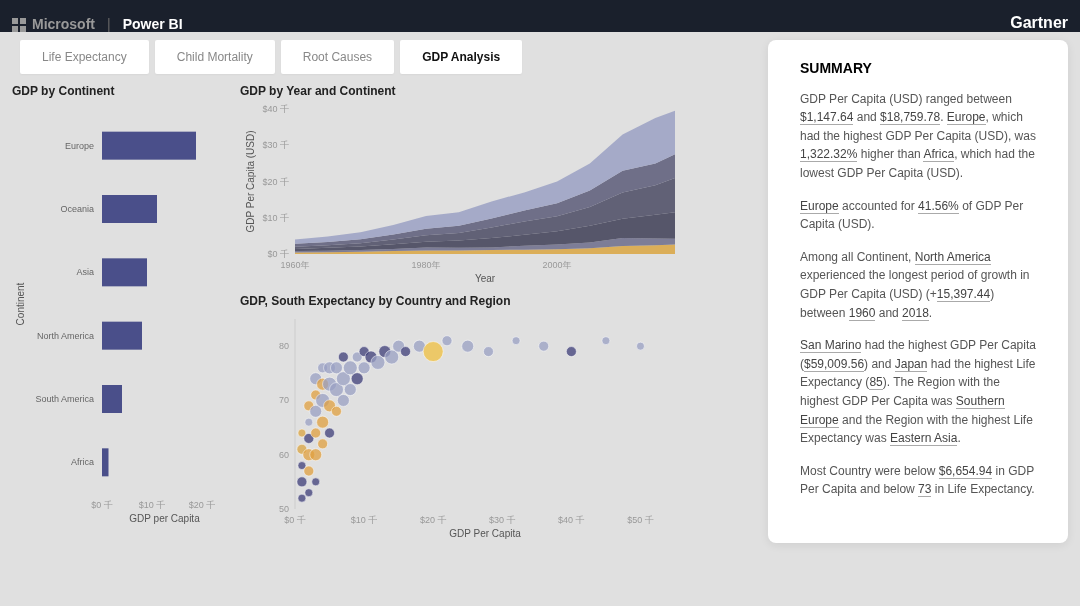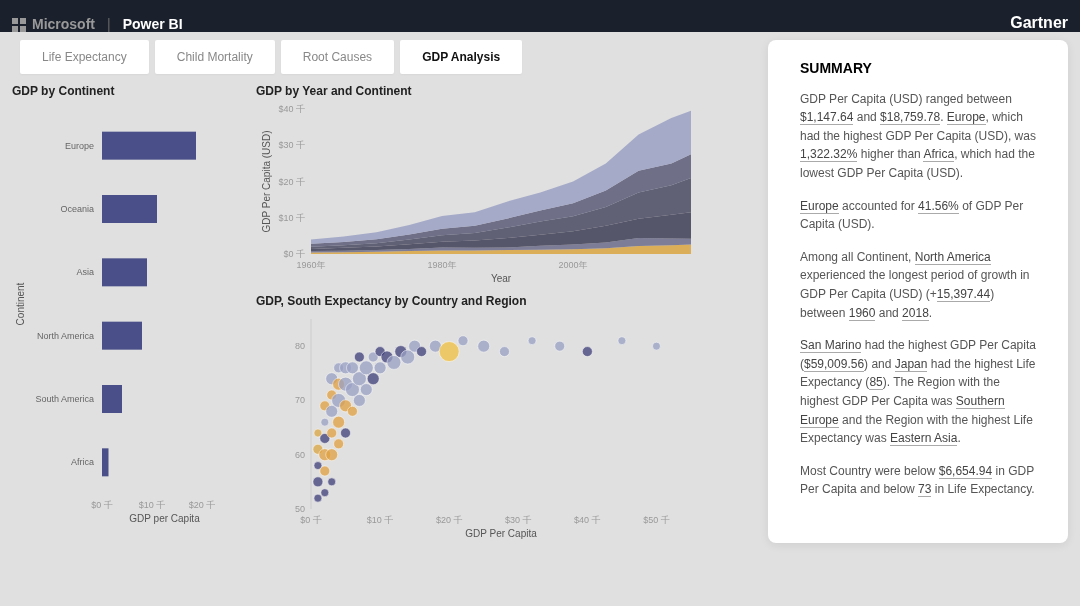--- a/index.html
+++ b/index.html
@@ -8,21 +8,21 @@
 .topbar .ms-logo{width:14px;height:14px;display:inline-block;margin-right:6px}
 .topbar .brand1{color:#999;font-weight:600}
 .topbar .divider{margin:0 12px;color:#666}
 .topbar .brand2{color:#fff;font-weight:600}
 .topbar .gartner{margin-left:auto;color:#fff;font-weight:600;font-size:16px}
 .page{display:flex;padding:8px 12px 0 12px;gap:10px}
 .left-col{flex:1}
 .tabs{display:flex;gap:6px;margin:0 0 10px 8px}
 .tab{background:#fff;border-radius:2px;padding:10px 22px;font-size:12px;color:#888;cursor:pointer;box-shadow:0 1px 2px rgba(0,0,0,.04)}
 .tab.active{color:#111;font-weight:600}
-.charts{display:flex;gap:24px}
+.charts{display:flex;gap:8px}
 .chart-box{background:transparent}
 .chart-title{font-size:12px;font-weight:600;color:#222;margin-bottom:6px}
 #chart-bar{width:220px}
 #chart-area{width:450px}
 #chart-scatter{width:450px;margin-top:6px}
 .axis-label{font-size:10px;fill:#555}
 .tick-label{font-size:9px;fill:#999}
 .cat-label{font-size:9px;fill:#666}
 .vert-label{font-size:10px;fill:#555}
 .summary{background:#fff;width:300px;border-radius:8px;box-shadow:0 2px 10px rgba(0,0,0,.08);padding:18px 32px;font-size:12px;line-height:1.55;color:#555}

